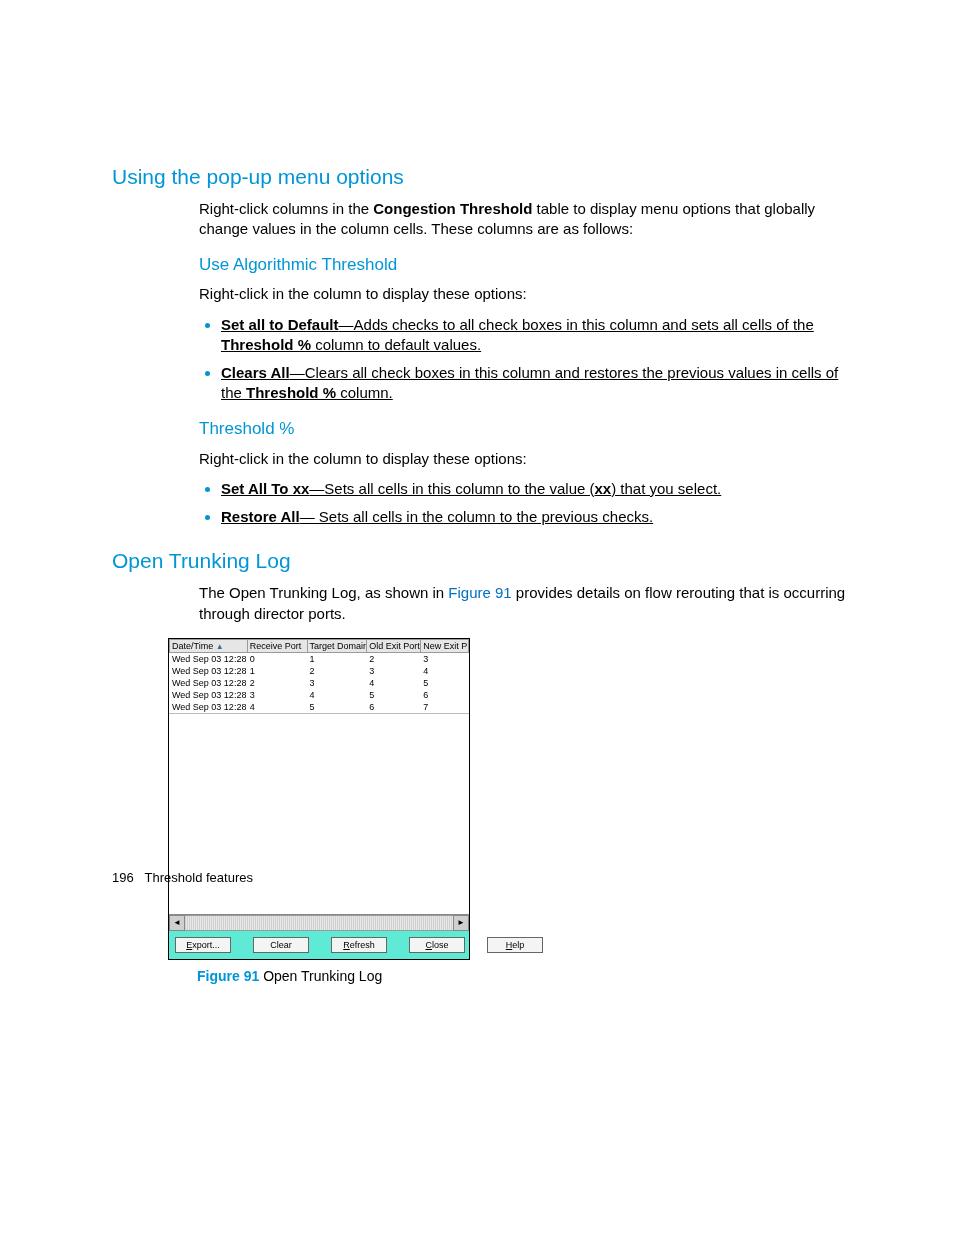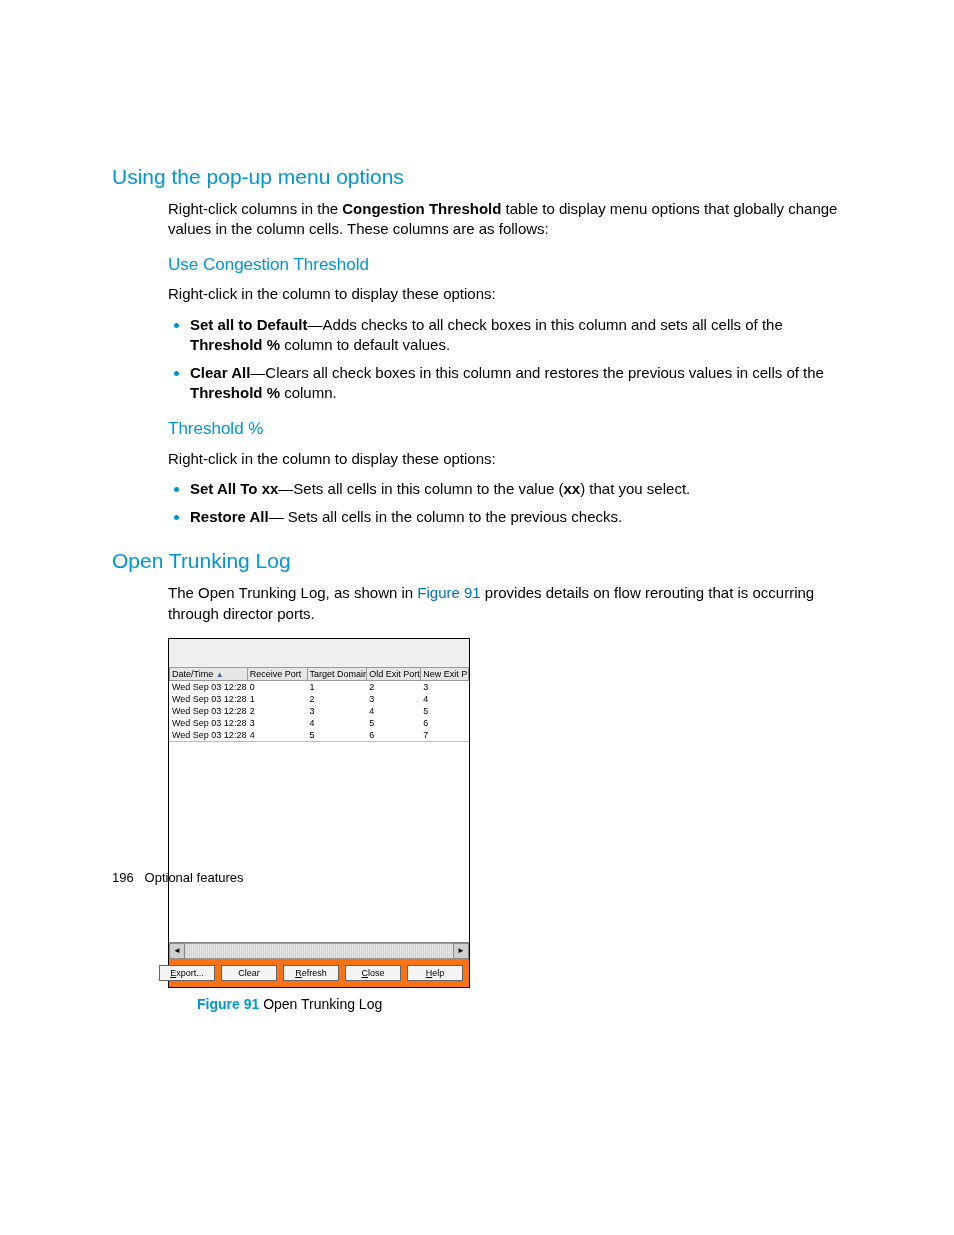--- a/index.html
+++ b/index.html
@@ -26,29 +26,30 @@
   .h2.section {
     margin-top: 22px;
   }
   .h3 {
     color: #0096d6;
     font-size: 17px;
     font-weight: 400;
     margin: 14px 0 8px 0;
   }
   .body-block {
-    margin-left: 56px;
+    margin-left: 87px;
     line-height: 1.35;
   }
   p {
     margin: 0 0 10px 0;
   }
   ul {
     margin: 0 0 6px 0;
     padding-left: 22px;
+    text-decoration: underline;
   }
   ul li {
     margin-bottom: 8px;
   }
   ul li::marker {
     color: #0096d6;
   }
   .bold { font-weight: 700; }
   .link { color: #0070c0; }
   .figure-caption {
@@ -70,21 +71,20 @@
     background: #efefef;
     font-family: "Segoe UI", Tahoma, sans-serif;
     font-size: 9px;
     color: #000;
   }
   table.log-table {
     border-collapse: collapse;
     width: 100%;
     table-layout: fixed;
     background: #fff;
-    margin-top: 28px;
   }
   table.log-table th {
     background: #e6e6e6;
     border: 1px solid #9a9a9a;
     font-weight: 400;
     text-align: left;
     padding: 1px 2px;
     white-space: nowrap;
     overflow: hidden;
   }
@@ -125,24 +125,23 @@
   }
   .hscroll .track {
     flex: 1;
     height: 14px;
     background-image: repeating-linear-gradient(90deg,#cfcfcf 0 1px,#e8e8e8 1px 2px);
     border-top: 1px solid #999;
     border-bottom: 1px solid #999;
   }
   .btn-row {
     display: flex;
-    justify-content: flex-end;
-    gap: 6px;
+    gap: 22px;
     padding: 6px;
-    background: #f97316;
+    background: #5eead4;
   }
   .btn {
     min-width: 42px;
     padding: 2px 6px;
     border: 1px solid #666;
     background: #f4f4f4;
     font-size: 9px;
     text-align: center;
   }
   .btn .ul { text-decoration: underline; }
@@ -158,28 +157,28 @@
 
 <div class="page">
 
   <h2 class="h2">Using the pop-up menu options</h2>
 
   <div class="body-block">
     <p>
       <span>Right-click columns in the </span><span class="bold">Congestion Threshold</span><span> table to display menu options that globally change values in the column cells. These columns are as follows:</span>
     </p>
 
-    <h3 class="h3">Use Congestion Threshold</h3>
+    <h3 class="h3">Use Algorithmic Threshold</h3>
     <p>Right-click in the column to display these options:</p>
     <ul>
       <li>
         <span class="bold">Set all to Default</span><span>—Adds checks to all check boxes in this column and sets all cells of the </span><span class="bold">Threshold %</span><span> column to default values.</span>
       </li>
       <li>
-        <span class="bold">Clear All</span><span>—Clears all check boxes in this column and restores the previous values in cells of the </span><span class="bold">Threshold %</span><span> column.</span>
+        <span class="bold">Clears All</span><span>—Clears all check boxes in this column and restores the previous values in cells of the </span><span class="bold">Threshold %</span><span> column.</span>
       </li>
     </ul>
 
     <h3 class="h3">Threshold %</h3>
     <p>Right-click in the column to display these options:</p>
     <ul>
       <li>
         <span class="bold">Set All To xx</span><span>—Sets all cells in this column to the value (</span><span class="bold">xx</span><span>) that you select.</span>
       </li>
       <li>
@@ -265,16 +264,16 @@
       <div class="btn"><span class="ul">C</span><span>lose</span></div>
       <div class="btn"><span class="ul">H</span><span>elp</span></div>
     </div>
   </div>
 
   <div class="figure-caption">
     <span class="fig-label">Figure 91</span><span> Open Trunking Log</span>
   </div>
 
   <div class="footer">
-    <span>196</span>&nbsp;&nbsp;&nbsp;<span>Optional features</span>
+    <span>196</span>&nbsp;&nbsp;&nbsp;<span>Threshold features</span>
   </div>
 
 </div>
 
 </body></html>

